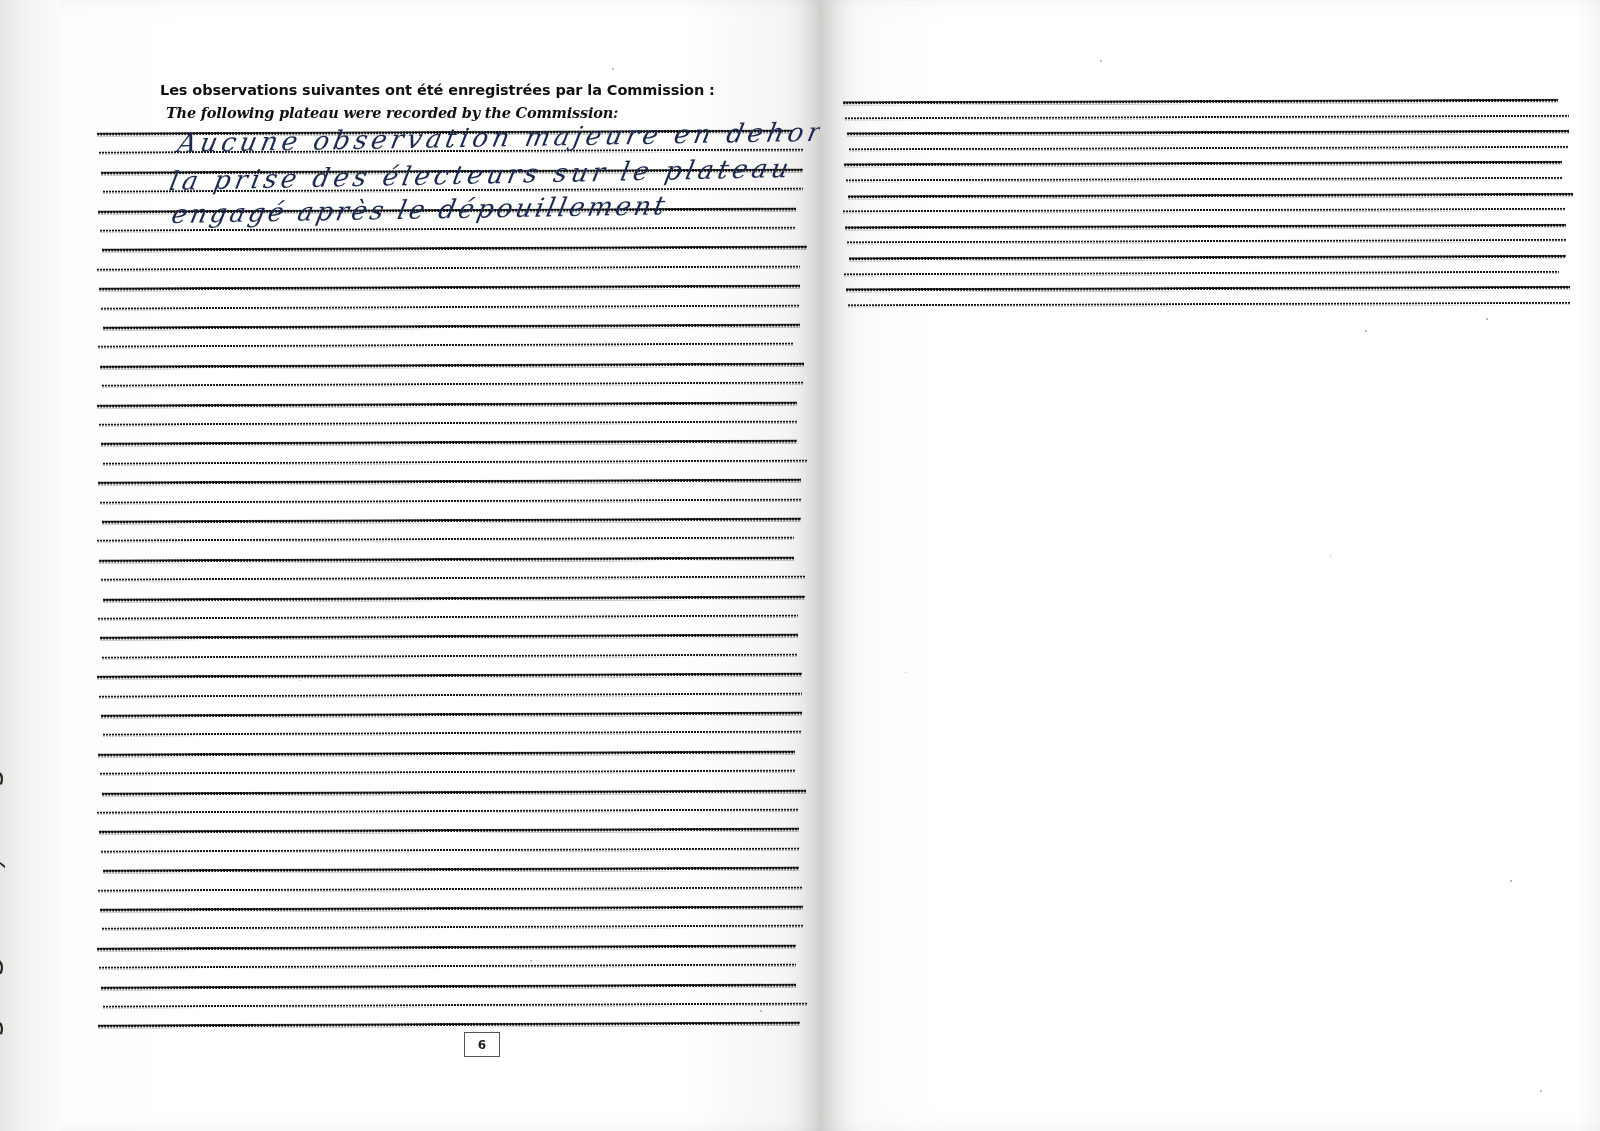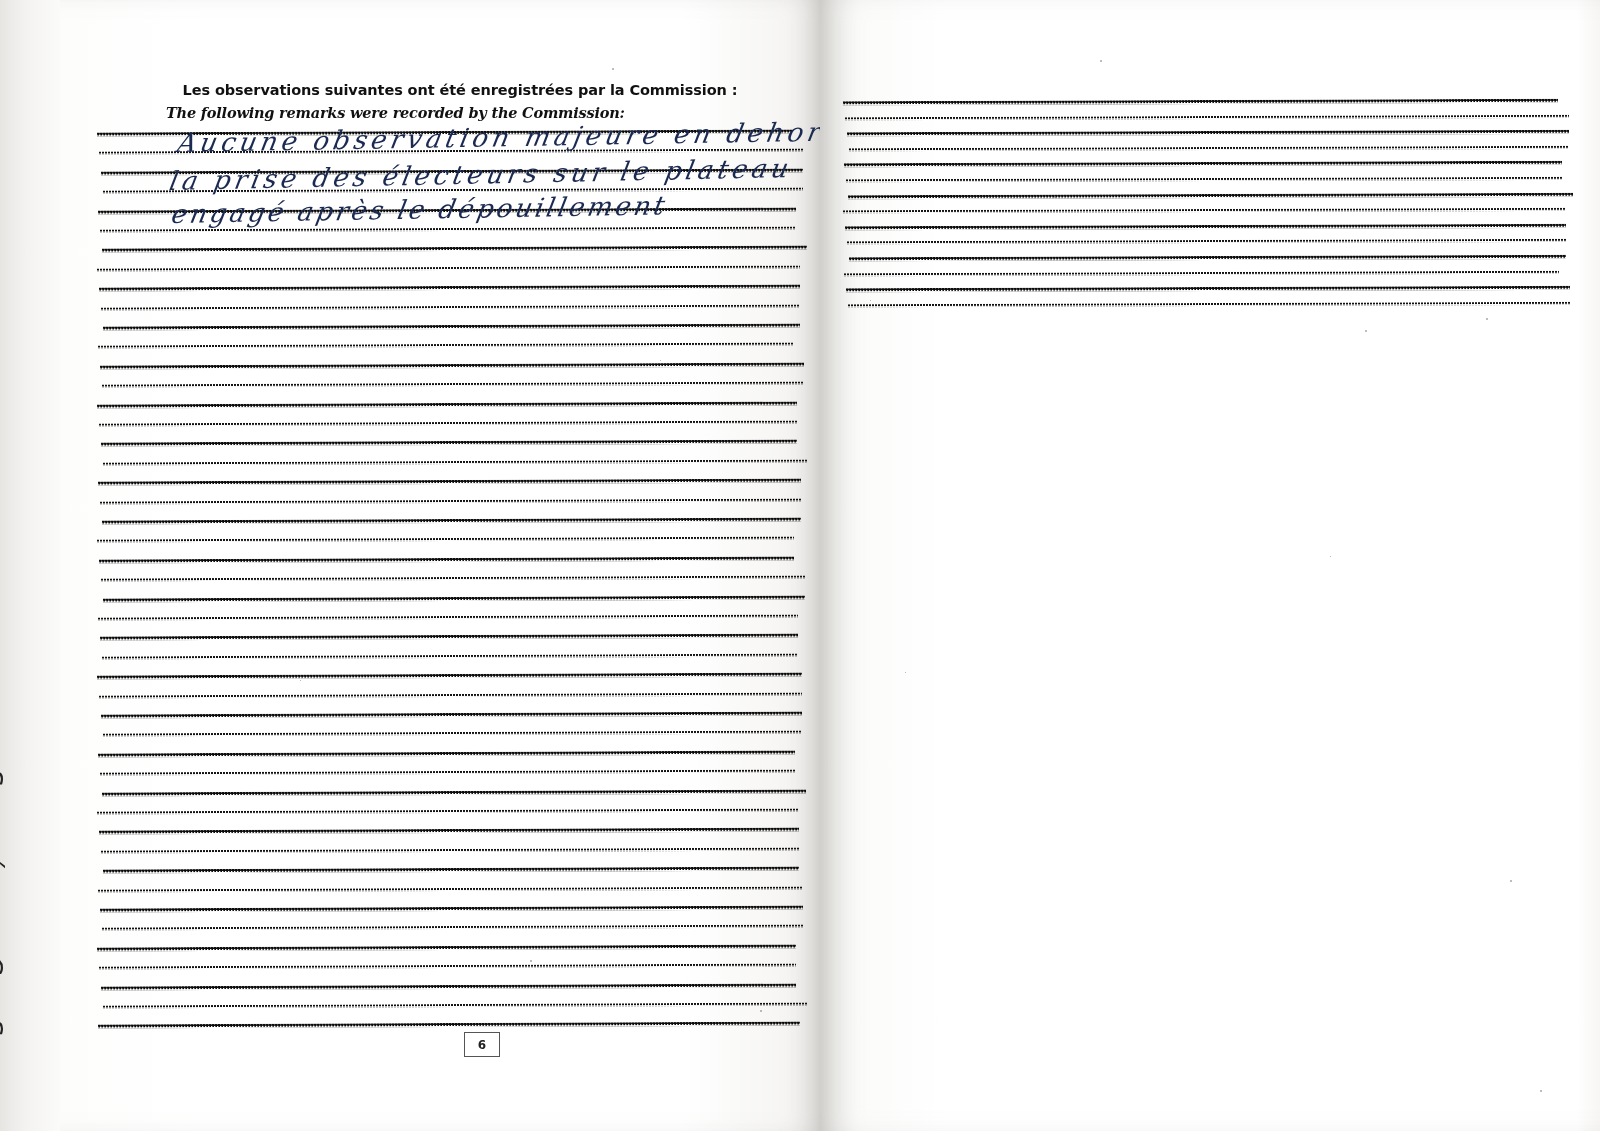--- a/index.html
+++ b/index.html
@@ -67,21 +67,20 @@
   }
 
   
   .obs-head{
     position:absolute;left:100px;top:82px;width:600px;
   }
   .obs-head .fr{
     font-family:"DejaVu Sans", sans-serif;
     font-weight:bold;font-size:14.5px;color:#111;
     letter-spacing:-0.1px;
-    text-align:center;
   }
   .obs-head .en{
     font-family:"DejaVu Serif", serif;
     font-style:italic;font-weight:bold;font-size:14.5px;color:#111;
     margin-top:6px;margin-left:6px;letter-spacing:-0.2px;
   }
 
   
   .dots{
     position:absolute;
@@ -128,21 +127,21 @@
 
   <div class="edge-left"></div>
   <div class="gutter"></div>
   <div class="edge-right-mark"></div>
   <div class="edge-right-mark2"></div>
 
   <div class="page" id="page-left">
 
     <div class="obs-head">
       <div class="fr">Les observations suivantes ont été enregistrées par la Commission :</div>
-      <div class="en">The following remarks were recorded by the Commission:</div>
+      <div class="en">The following plateau were recorded by the Commission:</div>
     </div>
 
     <div id="left-dotted-lines">
         <div class="dots thick" style="left: 37px; top: 131px; width: 695px; transform: rotate(-0.25deg);"></div>
         <div class="dots" style="left: 39px; top: 150.4px; width: 704px; transform: rotate(-0.25deg);"></div>
         <div class="dots thick" style="left: 41px; top: 169.8px; width: 702px; transform: rotate(-0.25deg);"></div>
         <div class="dots" style="left: 43px; top: 189.2px; width: 700px; transform: rotate(-0.25deg);"></div>
         <div class="dots thick" style="left: 38px; top: 208.6px; width: 698px; transform: rotate(-0.25deg);"></div>
         <div class="dots" style="left: 40px; top: 228px; width: 696px; transform: rotate(-0.25deg);"></div>
         <div class="dots thick" style="left: 42px; top: 247.4px; width: 705px; transform: rotate(-0.25deg);"></div>

